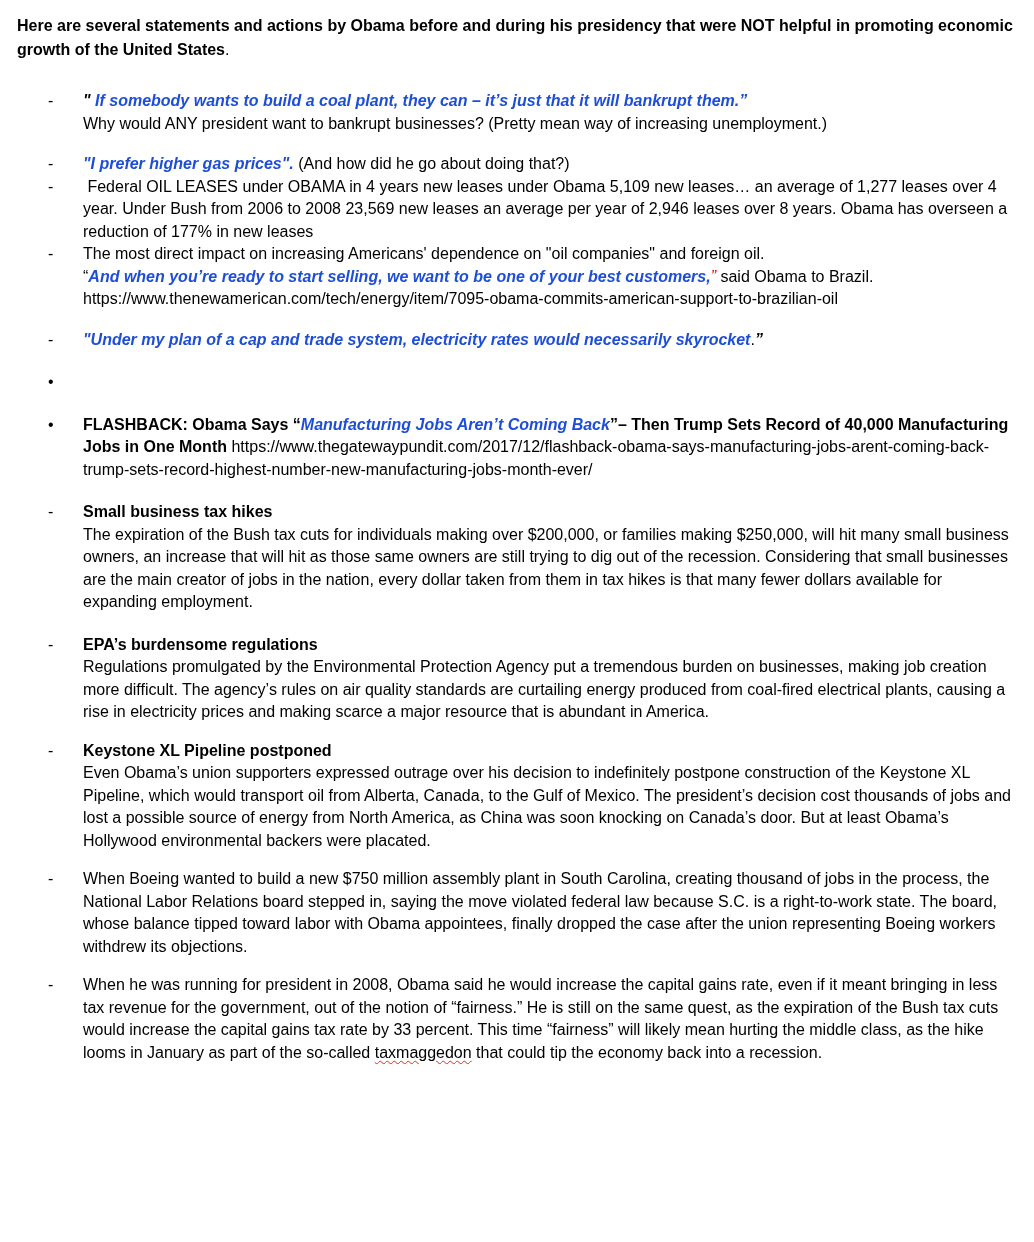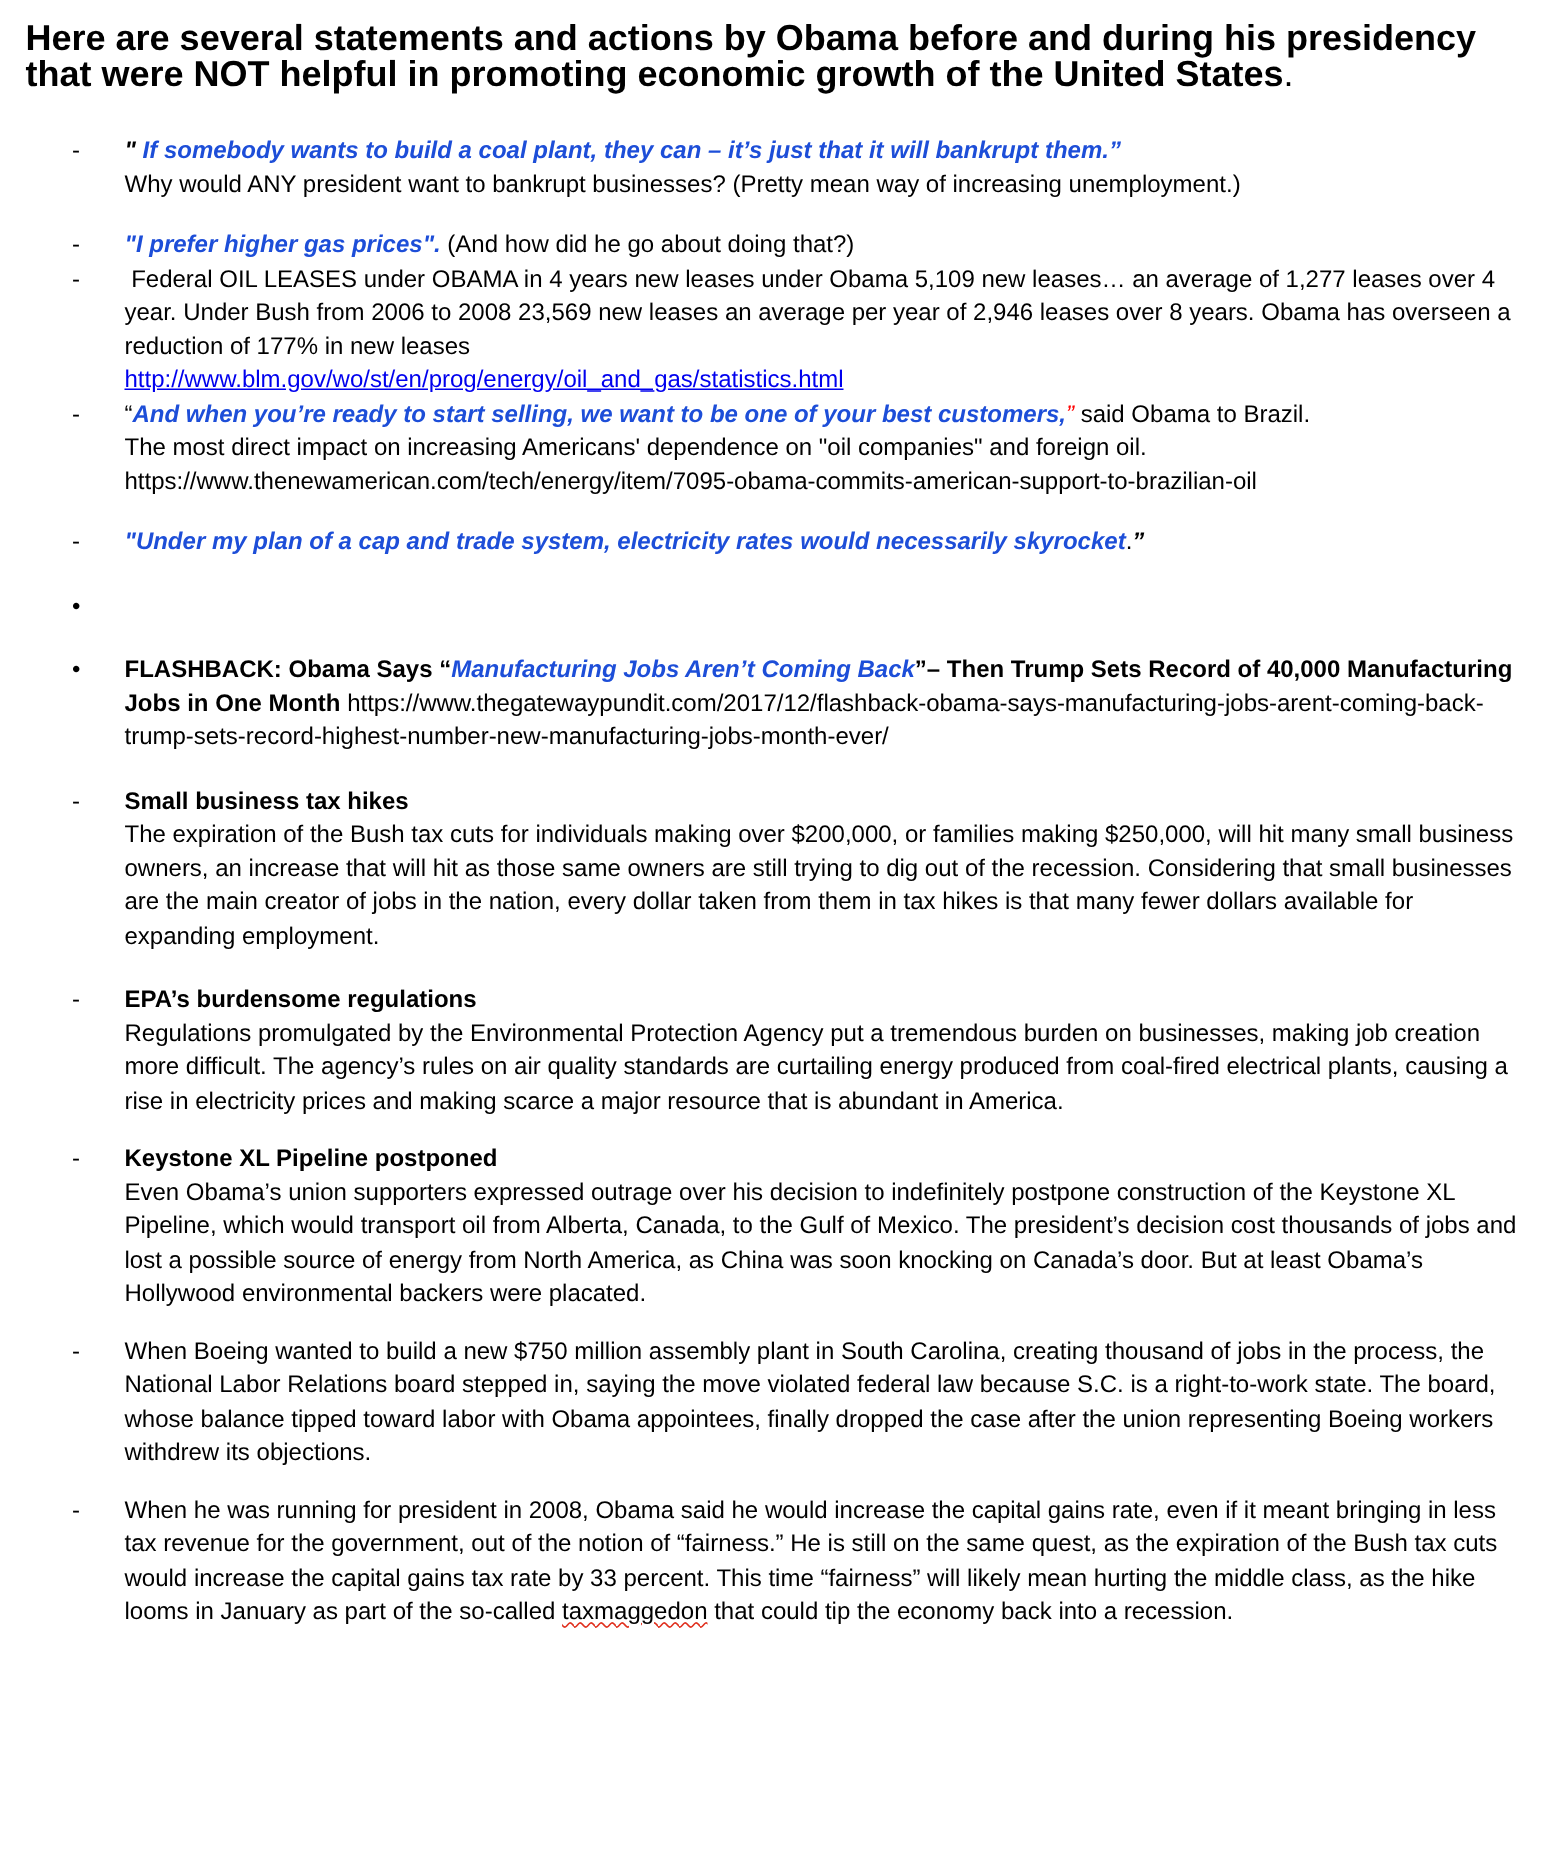--- a/index.html
+++ b/index.html
@@ -6,21 +6,21 @@
   body{
     width:1034px;
     font-family:"Liberation Sans","DejaVu Sans",sans-serif;
     font-size:16px;
     line-height:22.5px;
     color:#000;
   }
   .doc{padding:14px 12px 30px 17px;}
   .title{
     margin:0;
-    font-size:24px;
+    font-size:16px;
     line-height:24px;
     font-weight:bold;
     max-width:1002px;
   }
   .title .n{font-weight:normal;}
   .item{display:flex;align-items:flex-start;}
   .marker{
     flex:0 0 66px;
     width:66px;
     box-sizing:border-box;
@@ -66,29 +66,28 @@
     <span class="marker">-</span>
     <div class="body">
       <p><span class="red">"I prefer higher gas prices".</span><span> (And how did he go about doing that?)</span></p>
     </div>
   </div>
 
   <div class="item">
     <span class="marker">-</span>
     <div class="body">
       <p>&nbsp;Federal OIL LEASES under OBAMA in 4 years new leases under Obama 5,109 new leases… an average of 1,277 leases over 4 year.  Under Bush from 2006 to 2008 23,569 new leases an average per year of 2,946 leases over 8 years.  Obama has overseen a reduction of 177% in new leases</p>
-      <p><a class="link">http://www.blm.gov/wo/st/en/prog/energy/oil_and_gas/statistics.html</a></p>
     </div>
   </div>
 
   <div class="item">
     <span class="marker">-</span>
     <div class="body">
+      <p>The most direct impact on increasing Americans' dependence on "oil companies" and foreign oil.</p>
       <p><span>“</span><span class="red">And when you’re ready to start selling, we want to be one of your best customers,</span><span class="redlt">”</span><span> said Obama to Brazil.</span></p>
-      <p>The most direct impact on increasing Americans' dependence on "oil companies" and foreign oil.</p>
       <p>https://www.thenewamerican.com/tech/energy/item/7095-obama-commits-american-support-to-brazilian-oil</p>
     </div>
   </div>
 
   <div class="item mt18">
     <span class="marker">-</span>
     <div class="body">
       <p><span class="red">"Under my plan of a cap and trade system, electricity rates would necessarily skyrocket</span><span>.</span><span class="bi">”</span></p>
     </div>
   </div>

